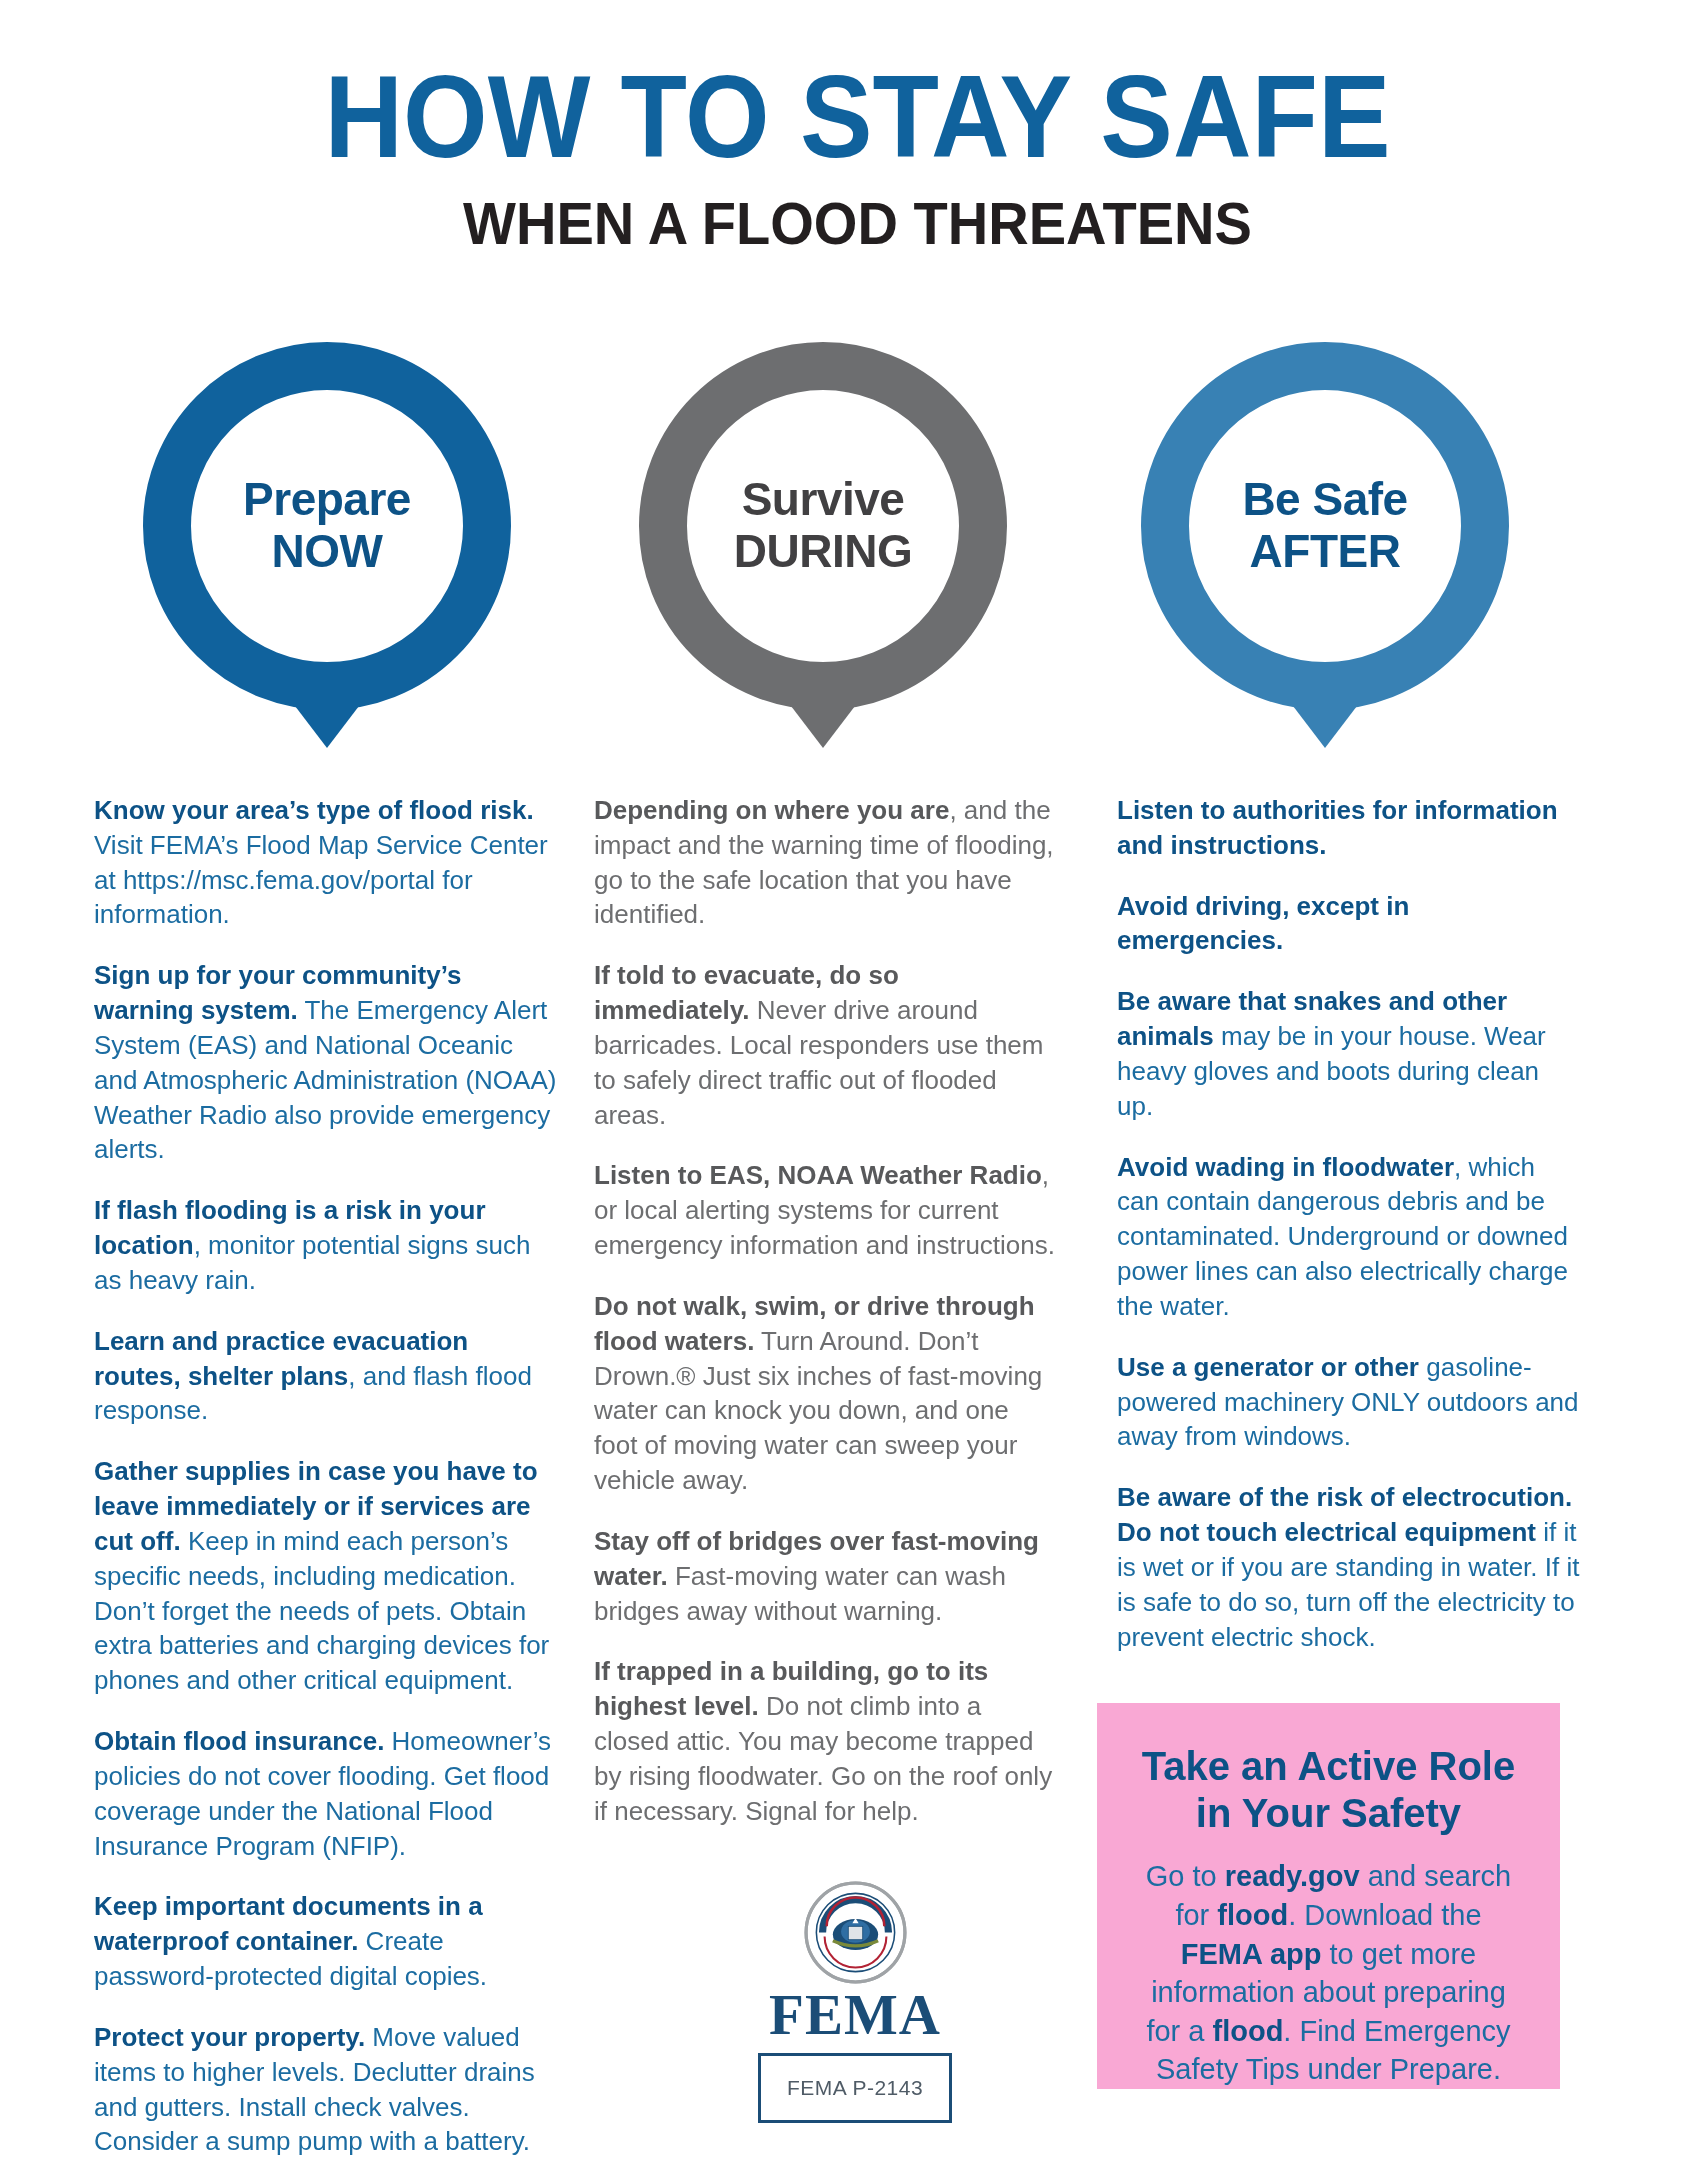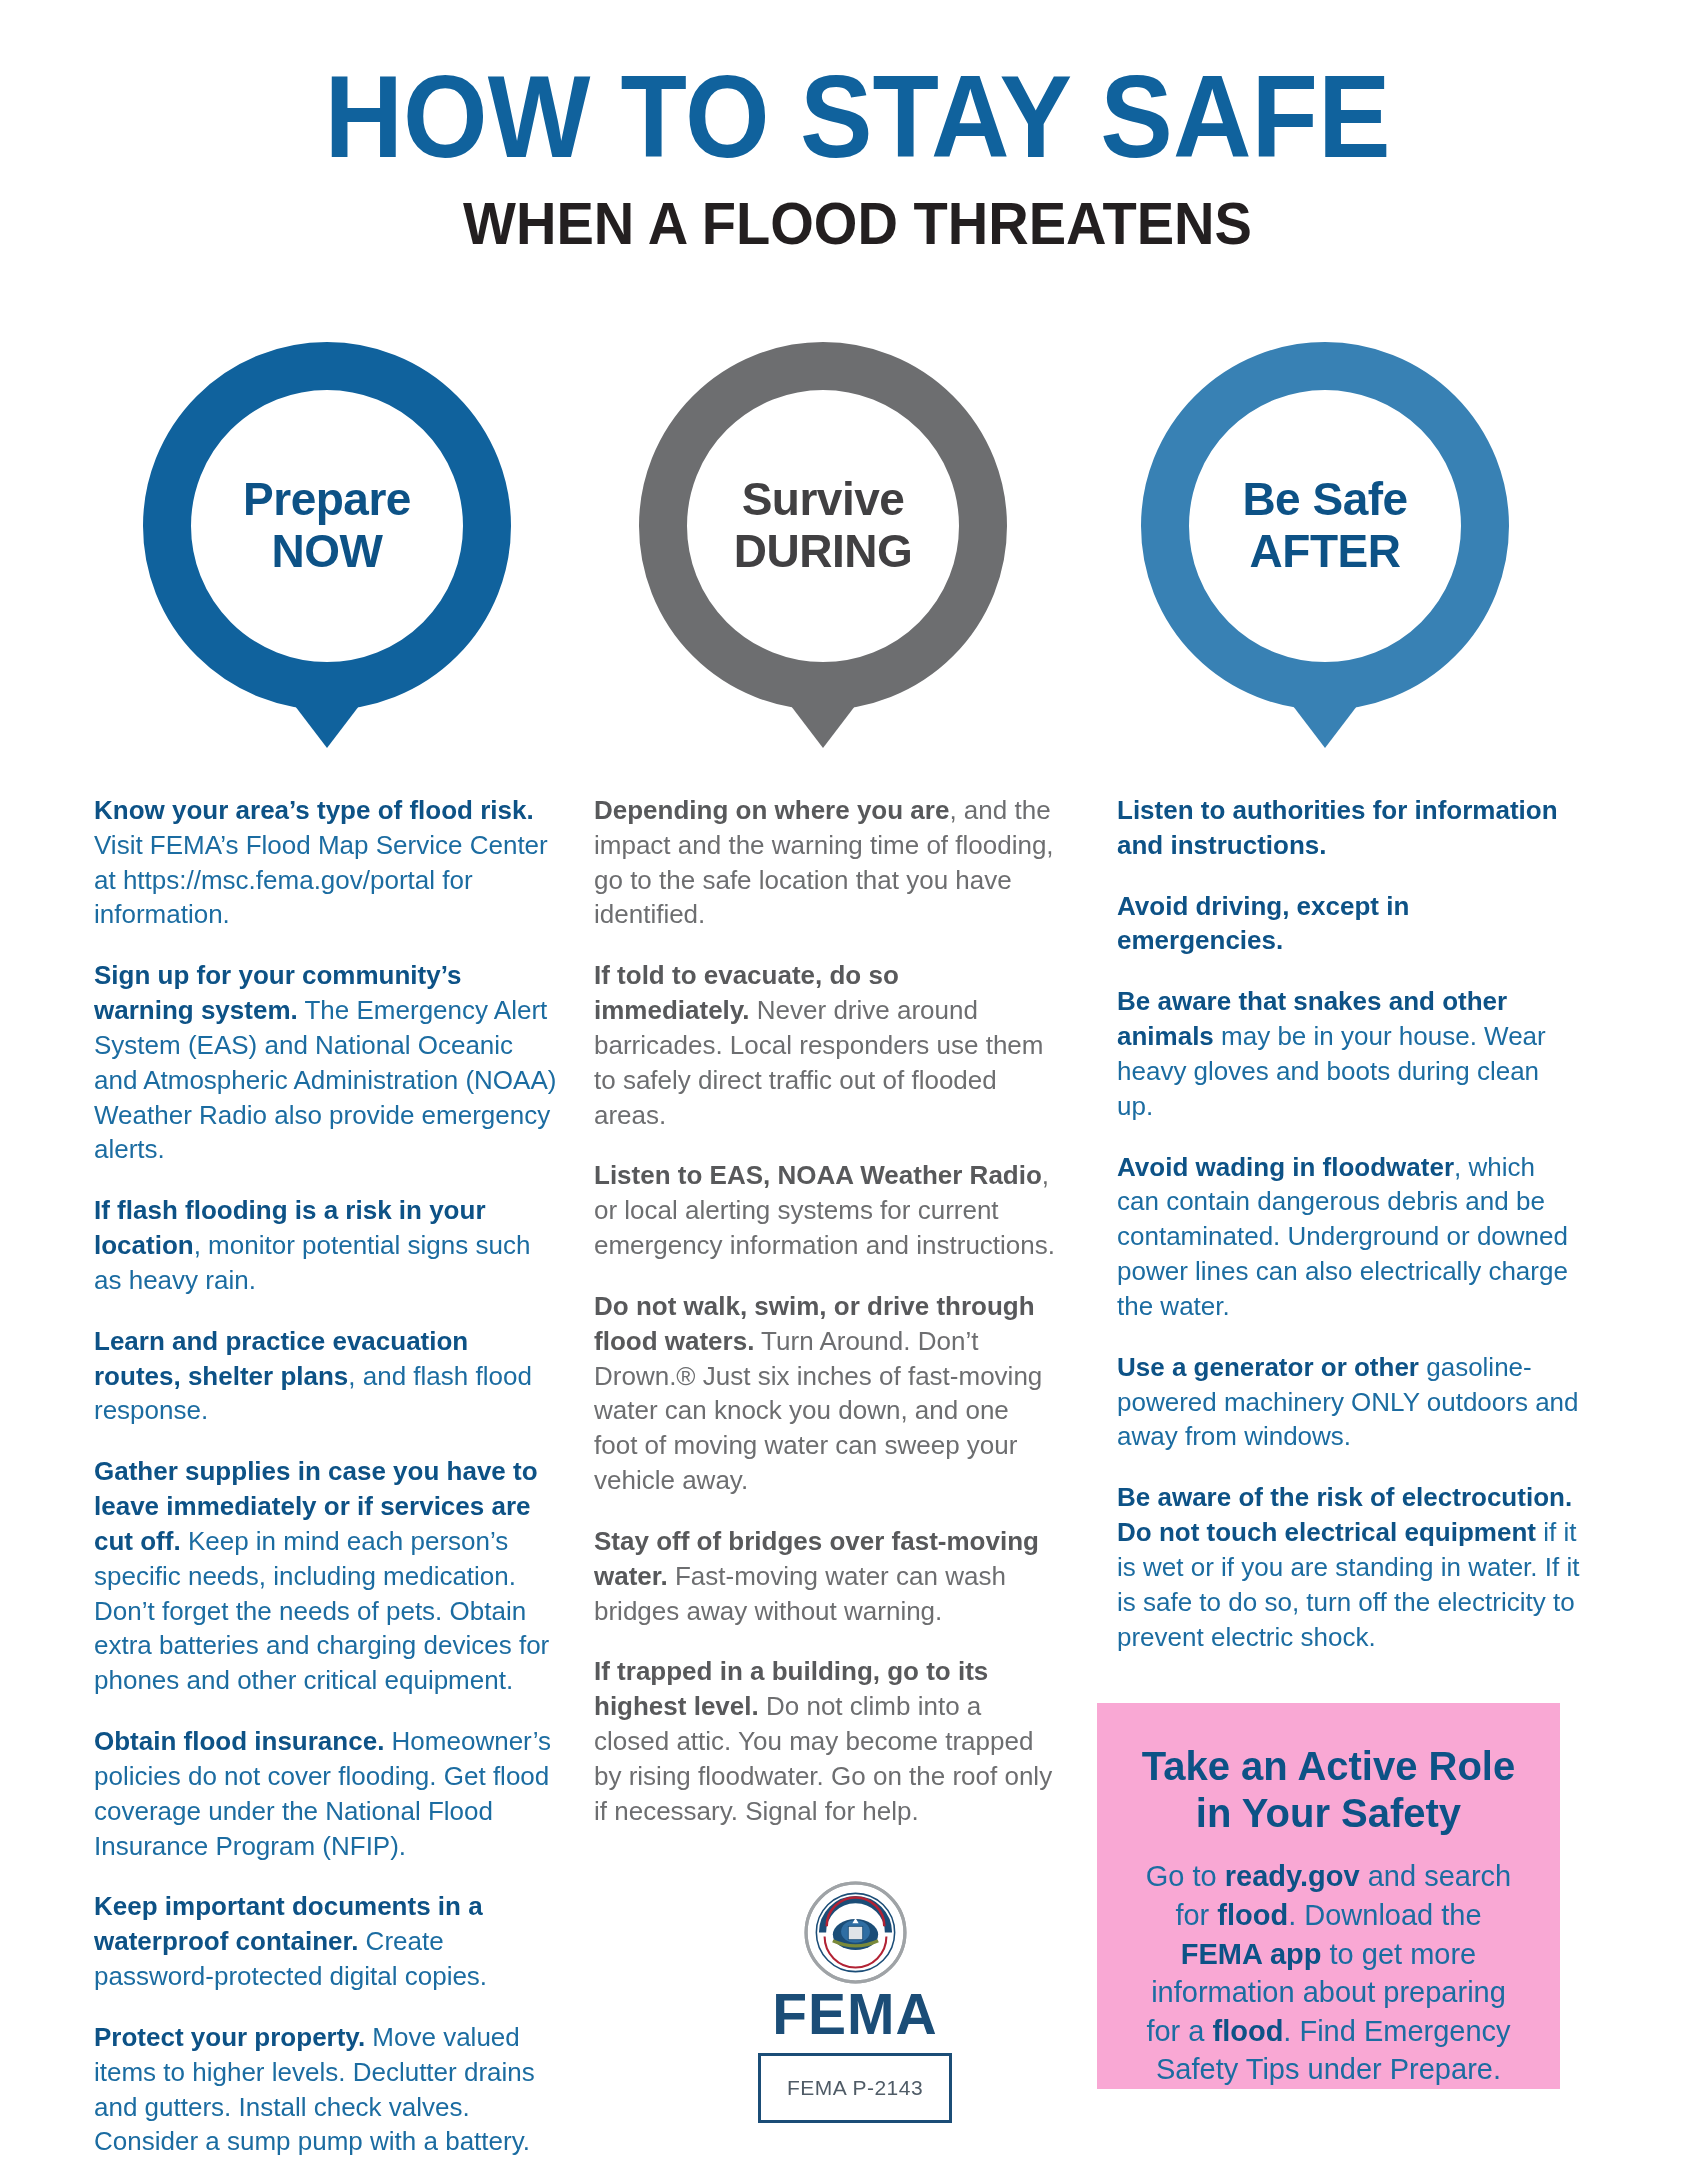--- a/index.html
+++ b/index.html
@@ -149,21 +149,21 @@
     width: 228px;
     text-align: center;
   }
   .seal {
     width: 103px;
     height: 103px;
     margin: 0 auto;
     display: block;
   }
   .fema-word {
-    font-family: Liberation Sans, sans-serif;
+    font-family: Liberation Serif, serif;
     font-size: 57px;
     font-weight: bold;
     color: #1b4d77;
     letter-spacing: 1px;
     line-height: 1;
     margin-top: 2px;
   }
   .fema-pub {
     display: inline-block;
     margin-top: 10px;

